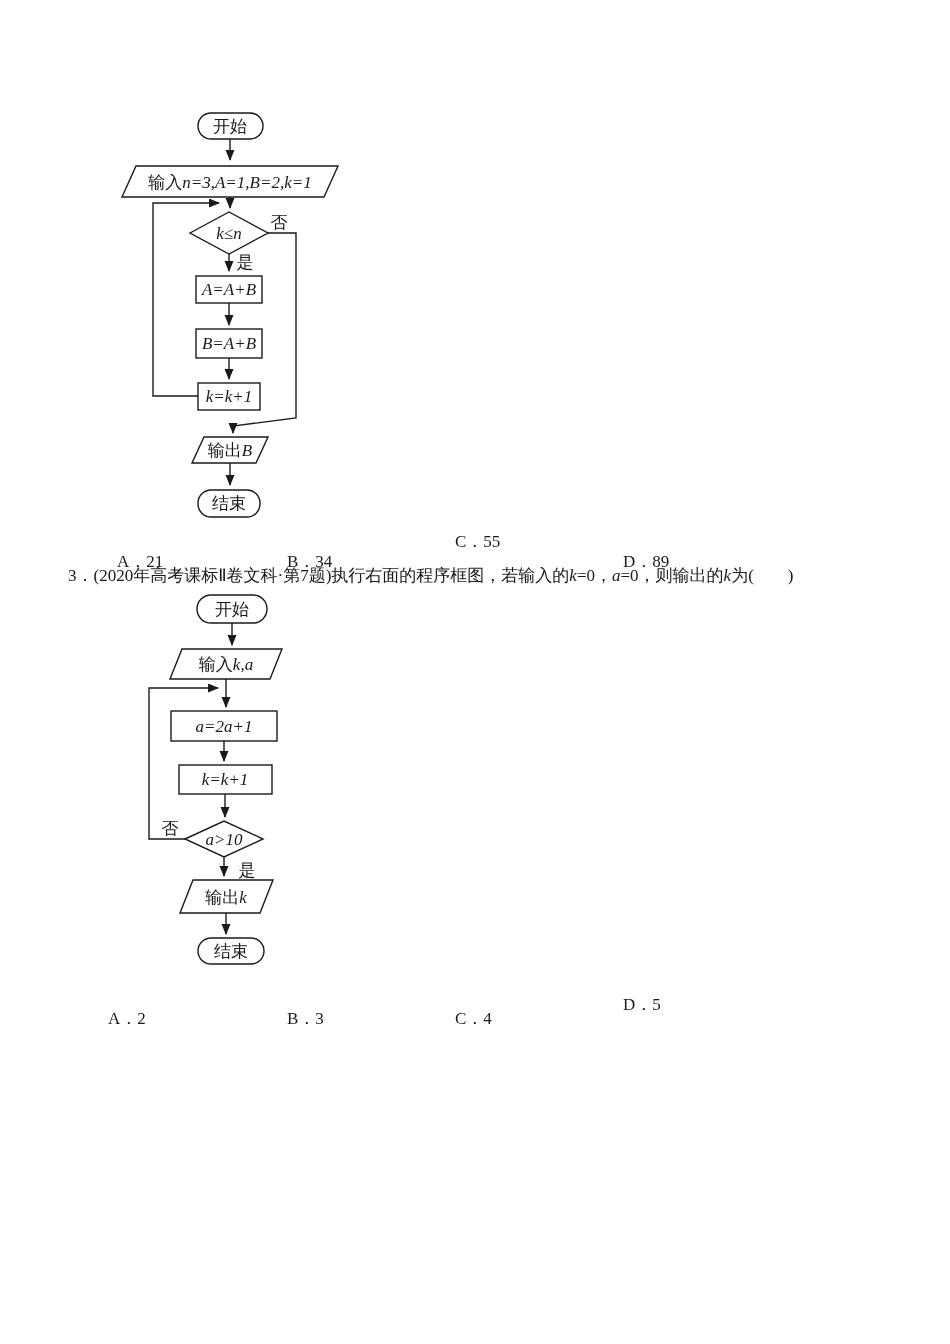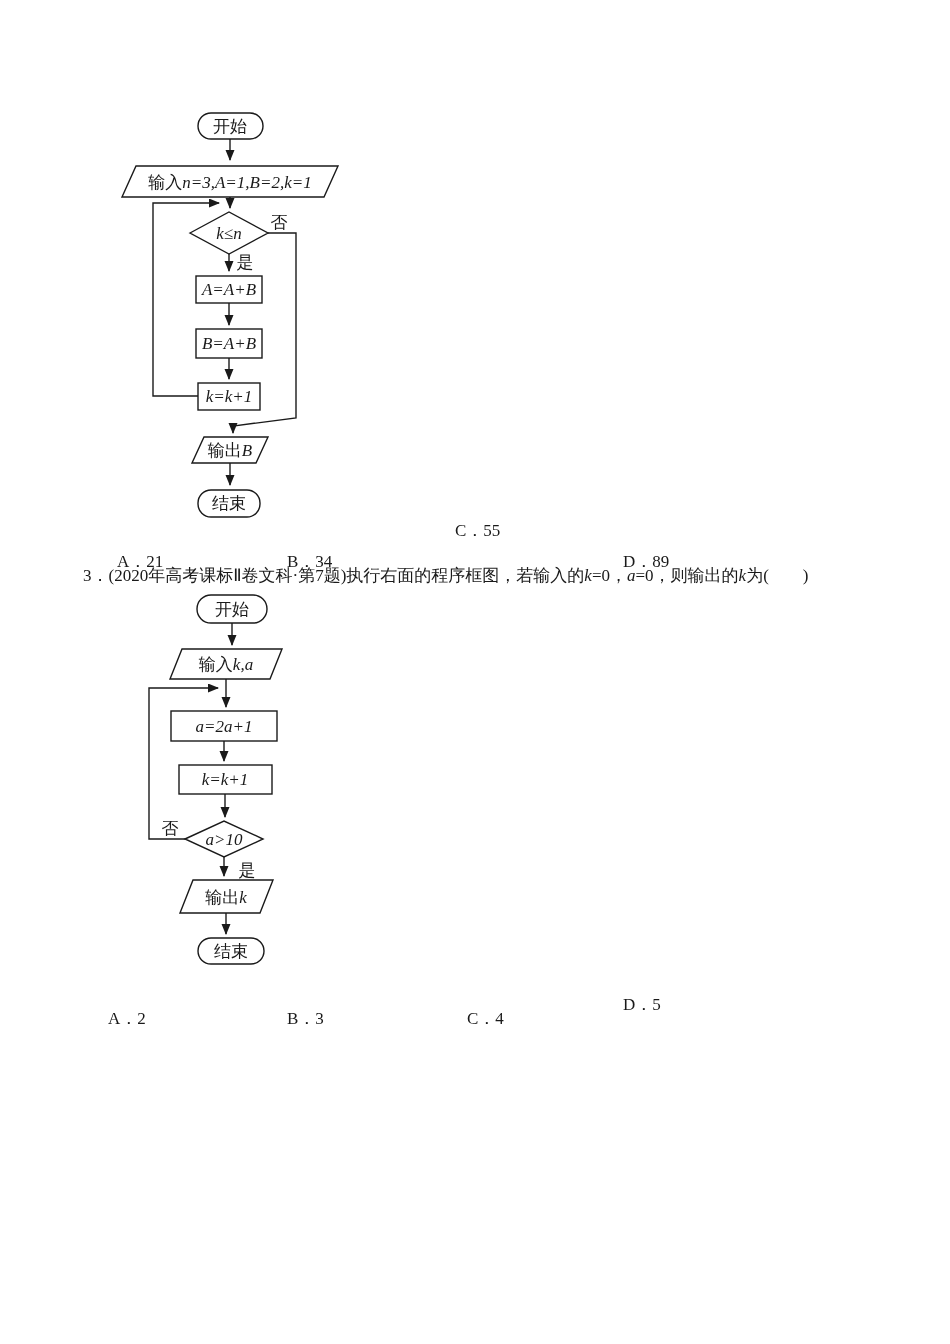--- a/index.html
+++ b/index.html
@@ -60,25 +60,25 @@
       <text x="229" y="349" text-anchor="middle" class="math">B=A+B</text>
       <text x="229" y="402" text-anchor="middle" class="math">k=k+1</text>
       <text x="230" y="456" text-anchor="middle"><tspan>输出</tspan><tspan class="math">B</tspan></text>
       <text x="229" y="509" text-anchor="middle">结束</text>
     </g>
   </svg>
 
   <div>
     <span class="opt" style="left:117px;top:528px">A．21</span>
     <span class="opt" style="left:287px;top:528px">B．34</span>
-    <span class="opt" style="left:455px;top:497px">C．55</span>
+    <span class="opt" style="left:455px;top:508px">C．55</span>
     <span class="opt" style="left:623px;top:528px">D．89</span>
   </div>
 
-  <p class="qline" style="left:83px;top:547px"><span>3．(2020年高考课标Ⅱ卷文科·第7题)执行右面的程序框图，若输入的</span><span class="math">k</span><span>=0，</span><span class="math">a</span><span>=0，则输出的</span><span class="math">k</span><span>为(　　)</span></p>
+  <p class="qline" style="left:68px;top:547px"><span>3．(2020年高考课标Ⅱ卷文科·第7题)执行右面的程序框图，若输入的</span><span class="math">k</span><span>=0，</span><span class="math">a</span><span>=0，则输出的</span><span class="math">k</span><span>为(　　)</span></p>
 
   <svg class="fc" style="left:135px;top:588px" width="160" height="385" viewBox="135 588 160 385">
     <defs>
       <marker id="arw2" markerUnits="userSpaceOnUse" markerWidth="12" markerHeight="10" refX="10" refY="4.5" orient="auto">
         <path d="M0,0 L11,4.5 L0,9 Z" fill="#1a1a1a"></path>
       </marker>
     </defs>
 
     <g>
       <line class="line" x1="232" y1="623" x2="232" y2="645" marker-end="url(#arw2)"></line>
@@ -109,18 +109,18 @@
       <text x="170" y="834" text-anchor="middle" class="lbl">否</text>
       <text x="247" y="876" text-anchor="middle" class="lbl">是</text>
       <text x="226" y="903" text-anchor="middle"><tspan>输出</tspan><tspan class="math">k</tspan></text>
       <text x="231" y="957" text-anchor="middle">结束</text>
     </g>
   </svg>
 
   <div>
     <span class="opt" style="left:108px;top:985px">A．2</span>
     <span class="opt" style="left:287px;top:985px">B．3</span>
-    <span class="opt" style="left:467px;top:985px">C．4</span>
+    <span class="opt" style="left:455px;top:985px">C．4</span>
     <span class="opt" style="left:623px;top:971px">D．5</span>
   </div>
 
 
 </div>
 
 </body></html>

